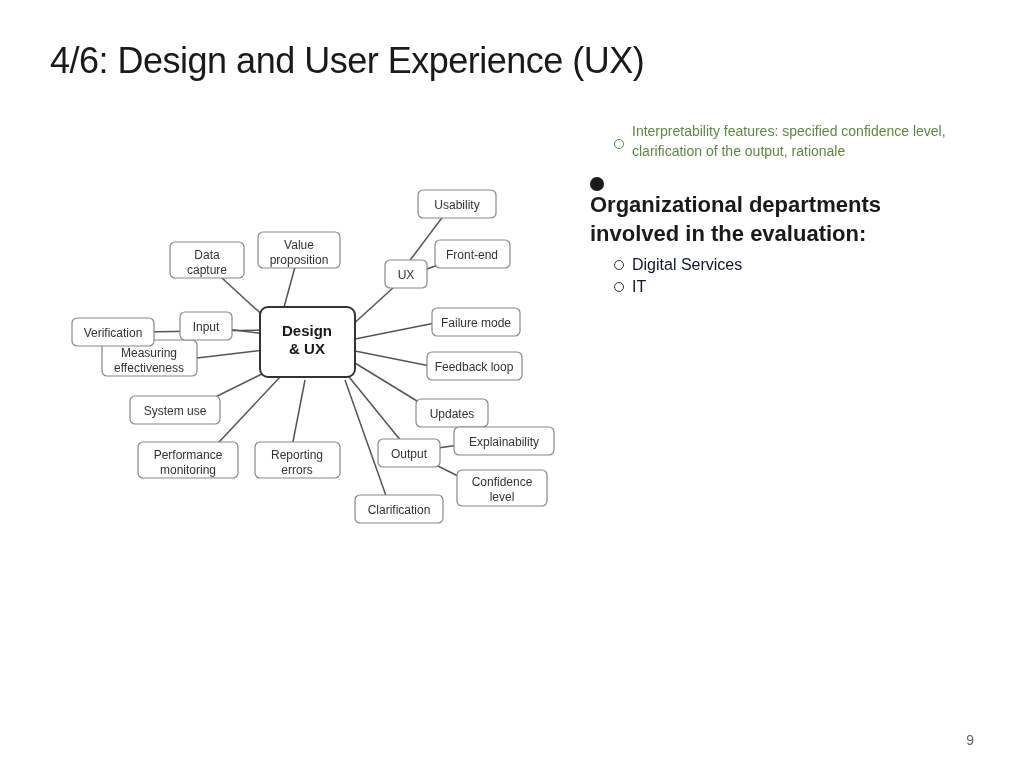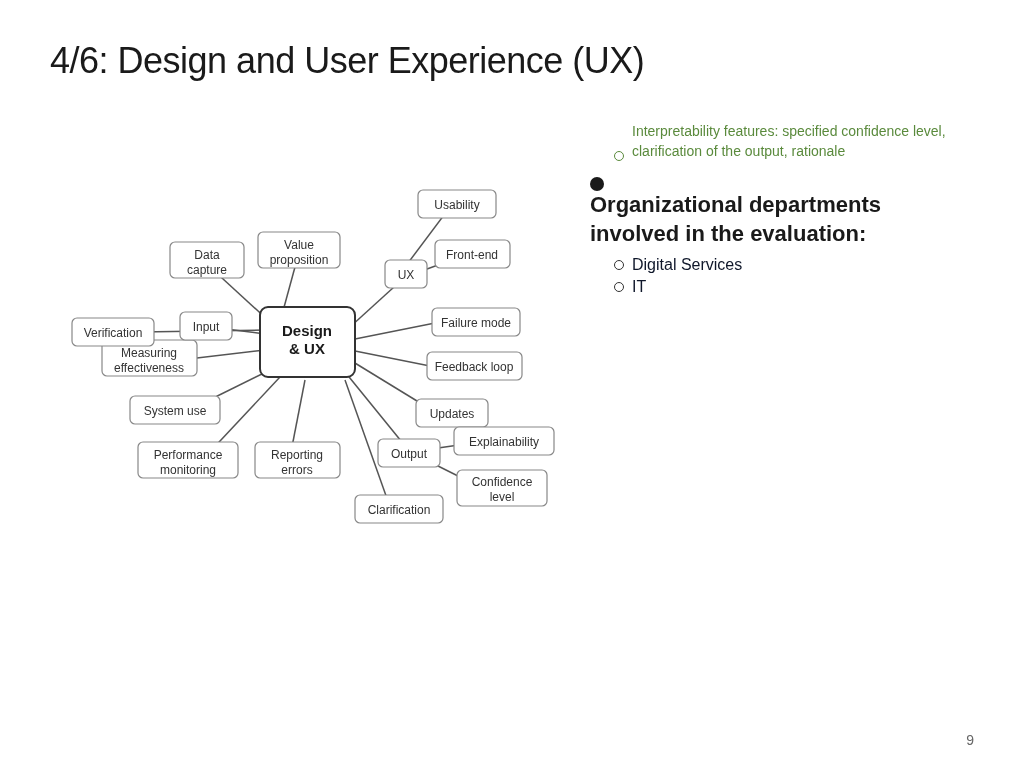--- a/index.html
+++ b/index.html
@@ -76,21 +76,21 @@
       line-height: 1.3;
     }
 
     .sub-bullets {
       margin-left: 24px;
       margin-bottom: 12px;
     }
 
     .sub-bullet {
       display: flex;
-      align-items: flex-end;
+      align-items: center;
       margin-bottom: 4px;
     }
 
     .sub-bullet-dot {
       width: 10px;
       height: 10px;
       border-radius: 50%;
       border: 1.5px solid #5a8a3c;
       margin-top: 4px;
       margin-right: 8px;

